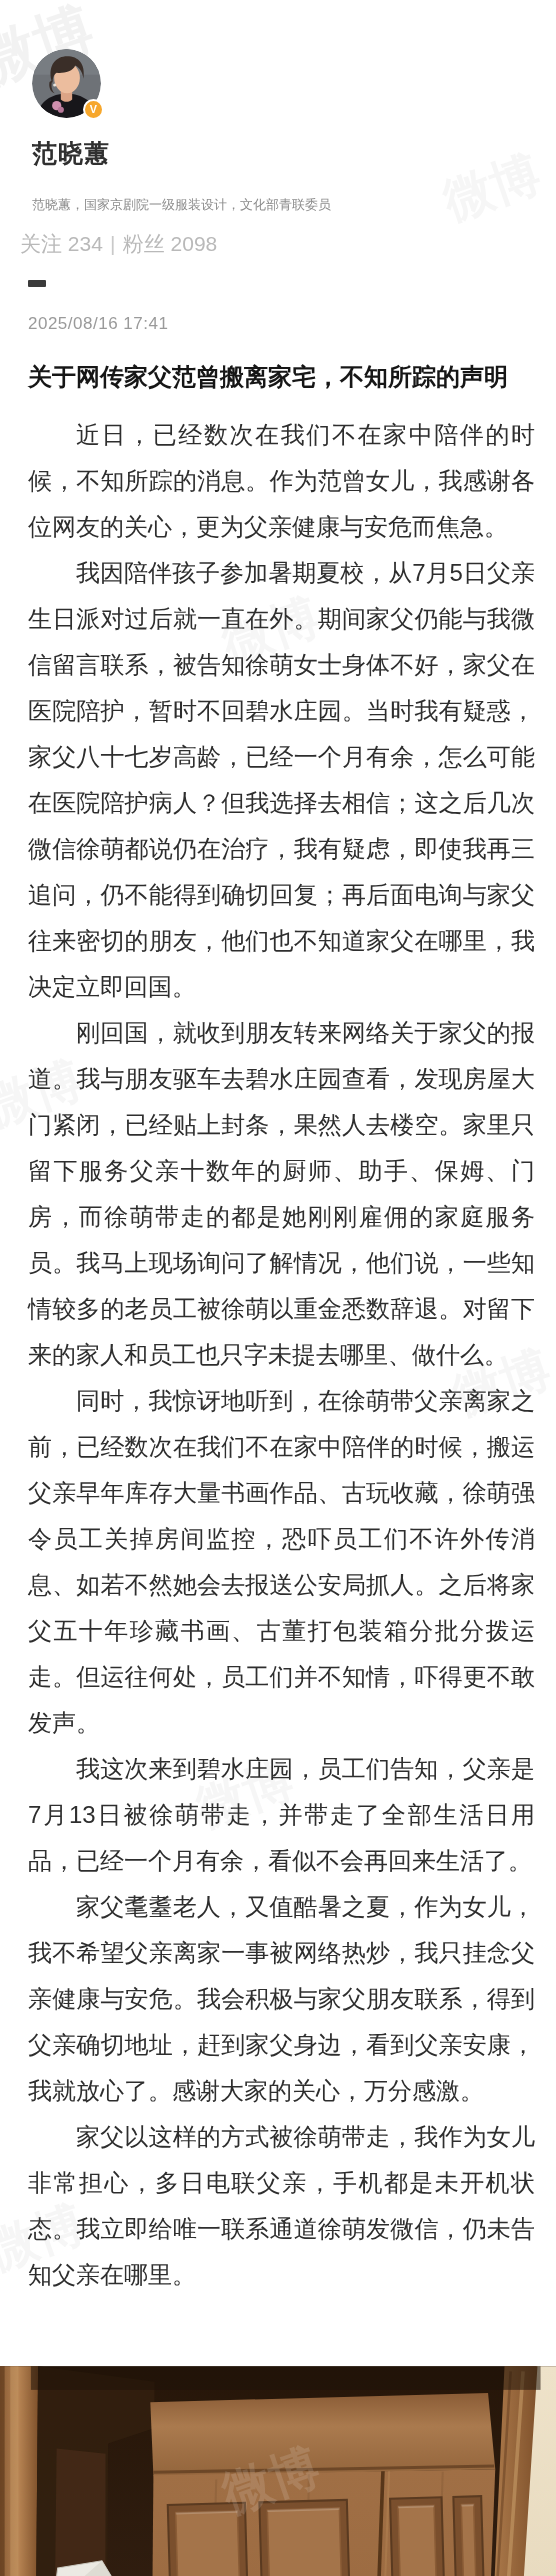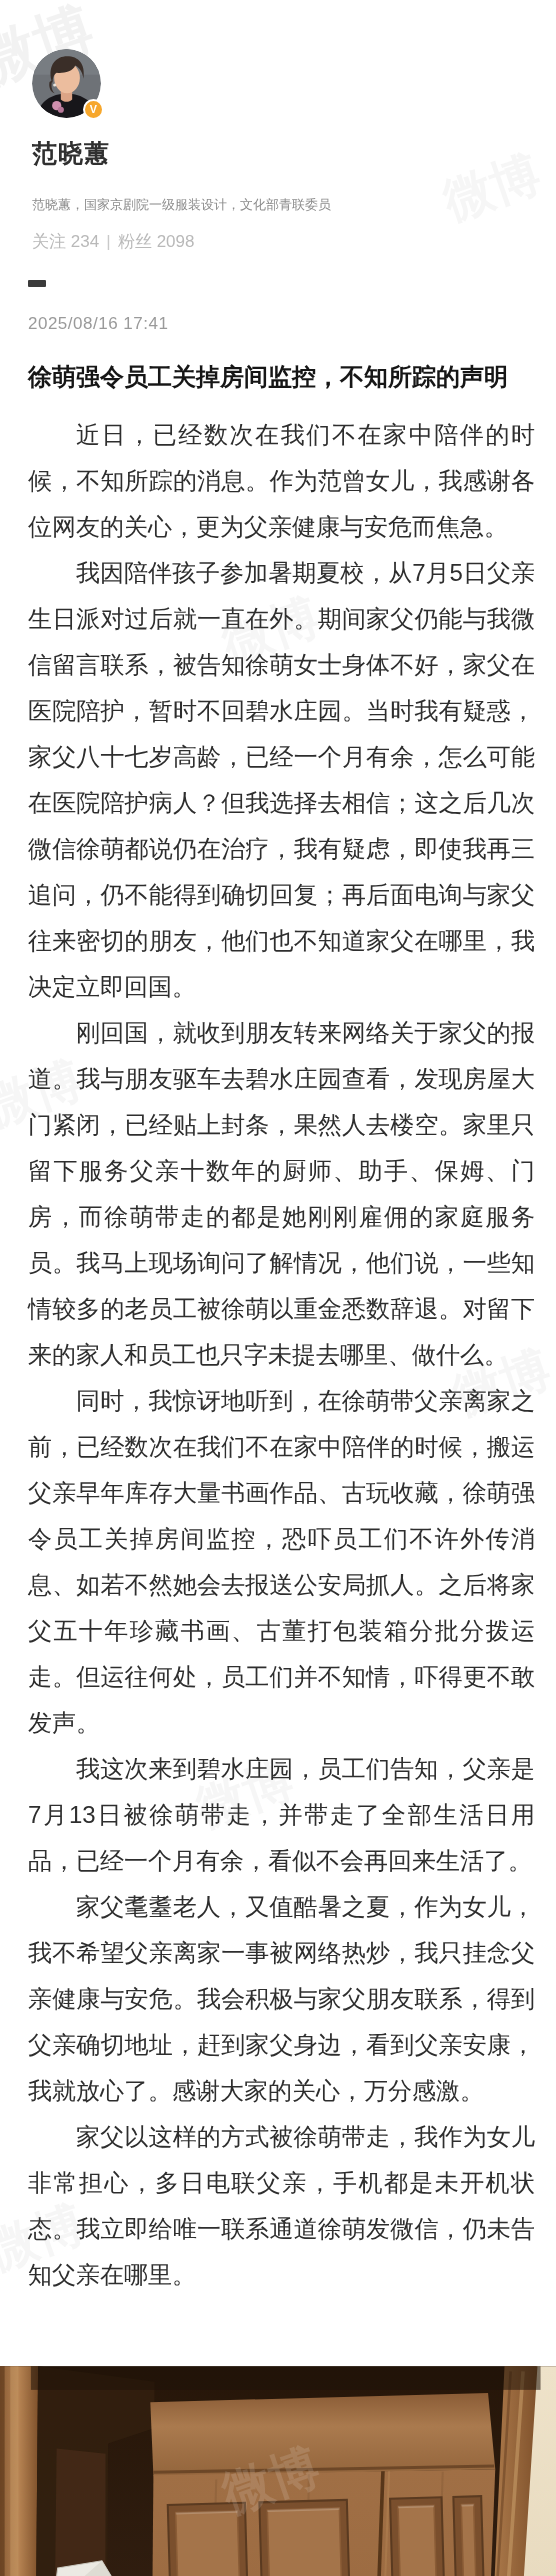--- a/index.html
+++ b/index.html
@@ -6,21 +6,21 @@
   .page{position:relative;width:556px;height:3065px;background:#ffffff;overflow:hidden;
         font-family:"Liberation Sans","DejaVu Sans",sans-serif;color:#333;}
   
   .avatar-wrap{position:absolute;left:32px;top:49px;width:69px;height:69px;}
   .avatar-wrap svg{display:block;border-radius:50%;}
   .badge{position:absolute;right:-3.1px;bottom:-2.1px;width:17.5px;height:17.5px;border-radius:50%;
          background:#f7a72c;border:2.1px solid #ffffff;color:#fff;font-weight:bold;font-size:10.8px;
          display:flex;align-items:center;justify-content:center;line-height:1;}
   .name{position:absolute;left:32px;top:137px;font-size:25px;font-weight:700;color:#303030;letter-spacing:1px;}
   .bio{position:absolute;left:32px;top:196px;font-size:13px;color:#8c8c8c;}
-  .stats{position:absolute;left:32px;top:230px;font-size:17px;color:#b9b9b9;}
+  .stats{position:absolute;left:20px;top:230px;font-size:21px;color:#b9b9b9;}
   .stats .sep{margin:0 7.2px;color:#c9c9c9;}
   .dash-marker{position:absolute;left:28px;top:280px;width:18px;height:6.7px;background:#3b3b3b;border-radius:1px;}
   .timestamp{position:absolute;left:28px;top:314px;font-size:17px;color:#9a9a9a;letter-spacing:0.5px;}
   .title{position:absolute;left:28px;top:361px;width:507px;font-size:24px;font-weight:700;color:#161616;}
   
   .post-body{position:absolute;left:28px;top:412px;width:507px;font-size:24px;line-height:46px;
              color:#2e2e2e;text-align:justify;}
   .post-body p{margin:0;text-indent:2em;}
   
   .wm{position:absolute;font-size:49px;font-weight:700;color:rgba(110,110,110,0.06);
@@ -76,21 +76,21 @@
   <div class="name">范晓蕙</div>
   <div class="bio">范晓蕙，国家京剧院一级服装设计，文化部青联委员</div>
 
   <div class="stats">
     <span>关注</span>&nbsp;<span>234</span><span class="sep">|</span><span>粉丝</span>&nbsp;<span>2098</span>
   </div>
 
   <div class="dash-marker"></div>
 
   <div class="timestamp">2025/08/16 17:41</div>
-  <div class="title">徐萌强令员工关掉房间监控，不知所踪的声明</div>
+  <div class="title">关于网传家父范曾搬离家宅，不知所踪的声明</div>
   <div class="post-body">
       <p>近日，已经数次在我们不在家中陪伴的时候，不知所踪的消息。作为范曾女儿，我感谢各位网友的关心，更为父亲健康与安危而焦急。</p>
       <p>我因陪伴孩子参加暑期夏校，从7月5日父亲生日派对过后就一直在外。期间家父仍能与我微信留言联系，被告知徐萌女士身体不好，家父在医院陪护，暂时不回碧水庄园。当时我有疑惑，家父八十七岁高龄，已经一个月有余，怎么可能在医院陪护病人？但我选择去相信；这之后几次微信徐萌都说仍在治疗，我有疑虑，即使我再三追问，仍不能得到确切回复；再后面电询与家父往来密切的朋友，他们也不知道家父在哪里，我决定立即回国。</p>
       <p>刚回国，就收到朋友转来网络关于家父的报道。我与朋友驱车去碧水庄园查看，发现房屋大门紧闭，已经贴上封条，果然人去楼空。家里只留下服务父亲十数年的厨师、助手、保姆、门房，而徐萌带走的都是她刚刚雇佣的家庭服务员。我马上现场询问了解情况，他们说，一些知情较多的老员工被徐萌以重金悉数辞退。对留下来的家人和员工也只字未提去哪里、做什么。</p>
       <p>同时，我惊讶地听到，在徐萌带父亲离家之前，已经数次在我们不在家中陪伴的时候，搬运父亲早年库存大量书画作品、古玩收藏，徐萌强令员工关掉房间监控，恐吓员工们不许外传消息、如若不然她会去报送公安局抓人。之后将家父五十年珍藏书画、古董打包装箱分批分拨运走。但运往何处，员工们并不知情，吓得更不敢发声。</p>
       <p>我这次来到碧水庄园，员工们告知，父亲是7月13日被徐萌带走，并带走了全部生活日用品，已经一个月有余，看似不会再回来生活了。</p>
       <p>家父耄耋老人，又值酷暑之夏，作为女儿，我不希望父亲离家一事被网络热炒，我只挂念父亲健康与安危。我会积极与家父朋友联系，得到父亲确切地址，赶到家父身边，看到父亲安康，我就放心了。感谢大家的关心，万分感激。</p>
       <p>家父以这样的方式被徐萌带走，我作为女儿非常担心，多日电联父亲，手机都是未开机状态。我立即给唯一联系通道徐萌发微信，仍未告知父亲在哪里。</p>
     </div>
 

